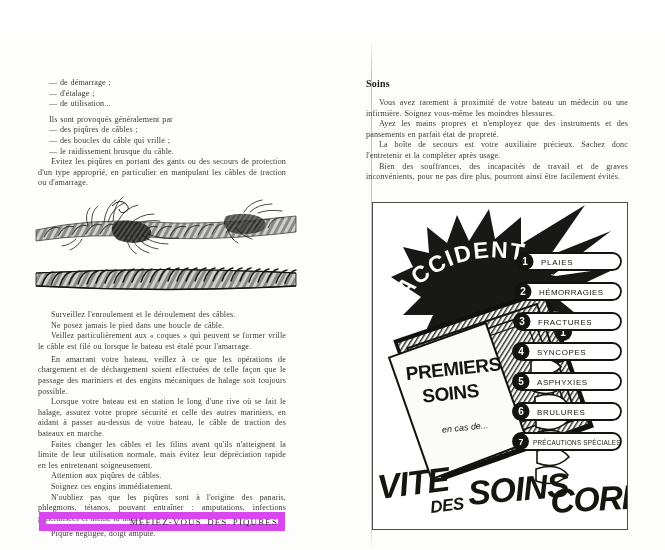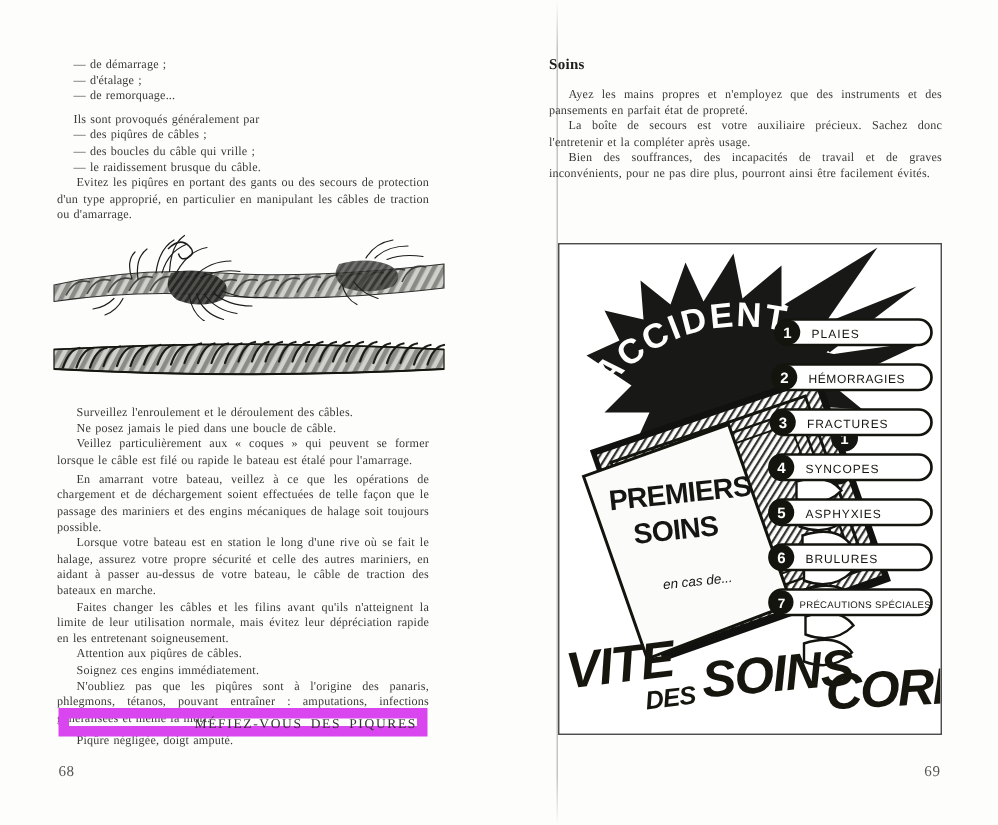--- a/index.html
+++ b/index.html
@@ -14,20 +14,21 @@
     overflow: hidden;
     font-family: "Liberation Serif", serif;
     color: #2a2a2a;
     position: relative;
   }
 
   #spread {
     position: absolute;
     inset: 0;
     background: #fdfdfc;
+    margin-top: 40px;
   }
 
   
   .gutter {
     position: absolute;
     top: 0;
     bottom: 0;
     left: 371px;
     width: 1px;
     background: linear-gradient(to bottom,
@@ -143,21 +144,21 @@
 <div id="spread">
 
   <div class="gutter"></div>
 
   <div class="page page-left">
 
     <div class="col">
 
       <p class="dash">— de démarrage ;</p>
       <p class="dash">— d'étalage ;</p>
-      <p class="dash">— de remorquage...</p>
+      <p class="dash">— de utilisation...</p>
 
       <div class="gap"></div>
 
       <p class="dash">Ils sont provoqués généralement par</p>
       <p class="dash">— des piqûres de câbles ;</p>
       <p class="dash">— des boucles du câble qui vrille ;</p>
       <p class="dash">— le raidissement brusque du câble.</p>
 
       <p>Evitez les piqûres en portant des gants ou des secours de protection d'un type approprié, en particulier en manipulant les câbles de traction ou d'amarrage.</p>
     </div>
@@ -263,21 +264,21 @@
           </g>
           <path d="M6,9 Q136,2 266,9" fill="none" stroke="#15150f" stroke-width="1.1"></path>
           <path d="M6,22 Q136,29 266,22" fill="none" stroke="#15150f" stroke-width="1.4"></path>
         </svg>
       </div>
     </div>
 
     <div class="col" style="top:270px;">
       <p>Surveillez l'enroulement et le déroulement des câbles.</p>
       <p>Ne posez jamais le pied dans une boucle de câble.</p>
-      <p>Veillez particulièrement aux « coques » qui peuvent se former lorsque le câble est filé ou rapide le bateau est étalé pour l'amarrage.</p>
+      <p>Veillez particulièrement aux « coques » qui peuvent se former vrille le câble est filé ou lorsque le bateau est étalé pour l'amarrage.</p>
       <div class="gap-sm"></div>
       <p>En amarrant votre bateau, veillez à ce que les opérations de chargement et de déchargement soient effectuées de telle façon que le passage des mariniers et des engins mécaniques de halage soit toujours possible.</p>
       <p>Lorsque votre bateau est en station le long d'une rive où se fait le halage, assurez votre propre sécurité et celle des autres mariniers, en aidant à passer au-dessus de votre bateau, le câble de traction des bateaux en marche.</p>
       <p>Faites changer les câbles et les filins avant qu'ils n'atteignent la limite de leur utilisation normale, mais évitez leur dépréciation rapide en les entretenant soigneusement.</p>
       <p>Attention aux piqûres de câbles.</p>
       <p>Soignez ces engins immédiatement.</p>
       <p>N'oubliez pas que les piqûres sont à l'origine des panaris, phlegmons, tétanos, pouvant entraîner : amputations, infections généralisées et même la mort.</p>
       <div class="gap"></div>
       <p>Piqûre négligée, doigt amputé.</p>
     </div>
@@ -286,20 +287,21 @@
       <span>MÉFIEZ-VOUS DES PIQURES</span>
     </div>
 
     <div class="folio folio-left">68</div>
   </div>
 
   <div class="page page-right">
 
     <div class="col">
       <h2 class="section">Soins</h2>
+      <p>Vous avez rarement à proximité de votre bateau un médecin ou une infirmière. Soignez vous-même les moindres blessures.</p>
       <p>Ayez les mains propres et n'employez que des instruments et des pansements en parfait état de propreté.</p>
       <p>La boîte de secours est votre auxiliaire précieux. Sachez donc l'entretenir et la compléter après usage.</p>
       <p>Bien des souffrances, des incapacités de travail et de graves inconvénients, pour ne pas dire plus, pourront ainsi être facilement évités.</p>
     </div>
 
     <div class="poster">
       <svg width="254" height="326" viewBox="0 0 254 326" role="img" aria-label="first aid poster">
         <defs>
           <pattern id="halftone" width="3" height="3" patternUnits="userSpaceOnUse">
             <rect width="3" height="3" fill="#ffffff"></rect>

